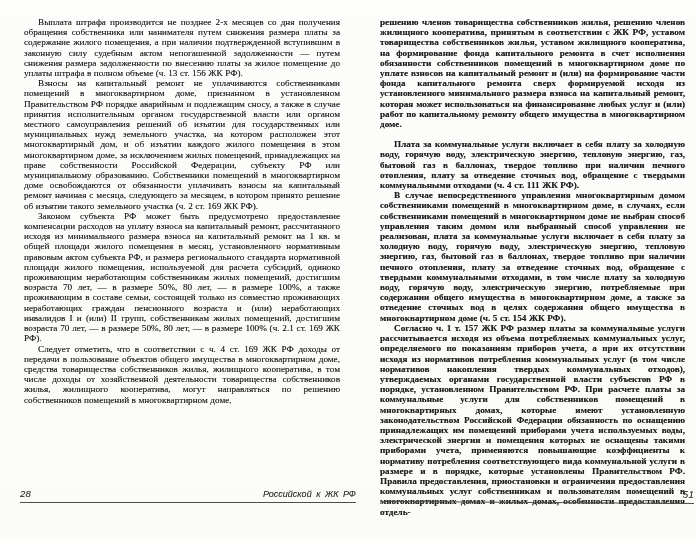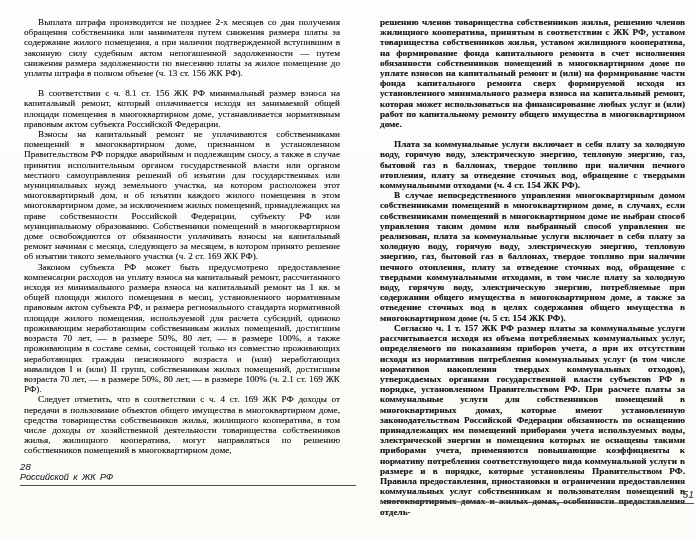--- a/index.html
+++ b/index.html
@@ -28,45 +28,44 @@
   .page-footer {
     position: absolute;
     display: flex; justify-content: space-between; align-items: baseline;
     border-bottom: 1.2px solid #4d4d4d;
     padding-bottom: 3px;
     font-family: "Liberation Sans", sans-serif;
     font-style: italic;
     font-size: 9px; color: #2d2d2d;
     text-shadow: 0 0 0.3px rgba(40,40,40,0.4);
   }
-  .footer-left  { left: 20px;  top: 461px; width: 336px; flex-direction: column; }
+  .footer-left  { left: 20px;  top: 488px; width: 336px; }
   .footer-right {
     left: 384px; top: 487px; width: 310px;
     justify-content: flex-end;
     transform: rotate(0.35deg); transform-origin: left center;
   }
   .page-num { font-size: 9.5px; letter-spacing: 0.3px; }
   .running-title { word-spacing: 2px; }
 </style>
 </head>
 <body>
 
 <div class="spread">
 
   <div class="text-column" id="left-text">
       <p class="para indent" lang="ru">Выплата штрафа производится не позднее 2-х месяцев со дня получения обращения собственника или нанимателя путем снижения размера платы за содержание жилого помещения, а при наличии подтвержденной вступившим в законную силу судебным актом непогашенной задолженности — путем снижения размера задолженности по внесению платы за жилое помещение до уплаты штрафа в полном объеме (ч. 13 ст. 156 ЖК РФ).</p>
-      <p class="para indent gap" lang="ru">В соответствии с ч. 8.1 ст. 156 ЖК РФ минимальный размер взноса на капитальный ремонт, который оплачивается исходя из занимаемой общей площади помещения в многоквартирном доме, устанавливается нормативным правовым актом субъекта Российской Федерации.</p>
       <p class="para indent" lang="ru">Взносы на капитальный ремонт не уплачиваются собственниками помещений в многоквартирном доме, признанном в установленном Правительством РФ порядке аварийным и подлежащим сносу, а также в случае принятия исполнительным органом государственной власти или органом местного самоуправления решений об изъятии для государственных или муниципальных нужд земельного участка, на котором расположен этот многоквартирный дом, и об изъятии каждого жилого помещения в этом многоквартирном доме, за исключением жилых помещений, принадлежащих на праве собственности Российской Федерации, субъекту РФ или муниципальному образованию. Собственники помещений в многоквартирном доме освобождаются от обязанности уплачивать взносы на капитальный ремонт начиная с месяца, следующего за месяцем, в котором принято решение об изъятии такого земельного участка (ч. 2 ст. 169 ЖК РФ).</p>
       <p class="para indent" lang="ru">Законом субъекта РФ может быть предусмотрено предоставление компенсации расходов на уплату взноса на капитальный ремонт, рассчитанного исходя из минимального размера взноса на капитальный ремонт на 1 кв. м общей площади жилого помещения в месяц, установленного нормативным правовым актом субъекта РФ, и размера регионального стандарта нормативной площади жилого помещения, используемой для расчета субсидий, одиноко проживающим неработающим собственникам жилых помещений, достигшим возраста 70 лет, — в размере 50%, 80 лет, — в размере 100%, а также проживающим в составе семьи, состоящей только из совместно проживающих неработающих граждан пенсионного возраста и (или) неработающих инвалидов I и (или) II групп, собственникам жилых помещений, достигшим возраста 70 лет, — в размере 50%, 80 лет, — в размере 100% (ч. 2.1 ст. 169 ЖК РФ).</p>
       <p class="para indent" lang="ru">Следует отметить, что в соответствии с ч. 4 ст. 169 ЖК РФ доходы от передачи в пользование объектов общего имущества в многоквартирном доме, средства товарищества собственников жилья, жилищного кооператива, в том числе доходы от хозяйственной деятельности товарищества собственников жилья, жилищного кооператива, могут направляться по решению собственников помещений в многоквартирном доме,</p>
     </div>
 
   <div class="text-column" id="right-text">
       <p class="para" lang="ru">решению членов товарищества собственников жилья, решению членов жилищного кооператива, принятым в соответствии с ЖК РФ, уставом товарищества собственников жилья, уставом жилищного кооператива, на формирование фонда капитального ремонта в счет исполнения обязанности собственников помещений в многоквартирном доме по уплате взносов на капитальный ремонт и (или) на формирование части фонда капитального ремонта сверх формируемой исходя из установленного минимального размера взноса на капитальный ремонт, которая может использоваться на финансирование любых услуг и (или) работ по капитальному ремонту общего имущества в многоквартирном доме.</p>
-      <p class="para indent gap" lang="ru">Плата за коммунальные услуги включает в себя плату за холодную воду, горячую воду, электрическую энергию, тепловую энергию, газ, бытовой газ в баллонах, твердое топливо при наличии печного отопления, плату за отведение сточных вод, обращение с твердыми коммунальными отходами (ч. 4 ст. 154 ЖК РФ).</p>
+      <p class="para indent gap" lang="ru">Плата за коммунальные услуги включает в себя плату за холодную воду, горячую воду, электрическую энергию, тепловую энергию, газ, бытовой газ в баллонах, твердое топливо при наличии печного отопления, плату за отведение сточных вод, обращение с твердыми коммунальными отходами (ч. 4 ст. 111 ЖК РФ).</p>
       <p class="para indent" lang="ru">В случае непосредственного управления многоквартирным домом собственниками помещений в многоквартирном доме, в случаях, если собственниками помещений в многоквартирном доме не выбран способ управления таким домом или выбранный способ управления не реализован, плата за коммунальные услуги включает в себя плату за холодную воду, горячую воду, электрическую энергию, тепловую энергию, газ, бытовой газ в баллонах, твердое топливо при наличии печного отопления, плату за отведение сточных вод, обращение с твердыми коммунальными отходами, в том числе плату за холодную воду, горячую воду, электрическую энергию, потребляемые при содержании общего имущества в многоквартирном доме, а также за отведение сточных вод в целях содержания общего имущества в многоквартирном доме (ч. 5 ст. 154 ЖК РФ).</p>
       <p class="para indent" lang="ru">Согласно ч. 1 т. 157 ЖК РФ размер платы за коммунальные услуги рассчитывается исходя из объема потребляемых коммунальных услуг, определяемого по показаниям приборов учета, а при их отсутствии исходя из нормативов потребления коммунальных услуг (в том числе нормативов накопления твердых коммунальных отходов), утверждаемых органами государственной власти субъектов РФ в порядке, установленном Правительством РФ. При расчете платы за коммунальные услуги для собственников помещений в многоквартирных домах, которые имеют установленную законодательством Российской Федерации обязанность по оснащению принадлежащих им помещений приборами учета используемых воды, электрической энергии и помещения которых не оснащены такими приборами учета, применяются повышающие коэффициенты к нормативу потребления соответствующего вида коммунальной услуги в размере и в порядке, которые установлены Правительством РФ. Правила предоставления, приостановки и ограничения предоставления коммунальных услуг собственникам и пользователям помещений в многоквартирных домах и жилых домах, особенности предоставления отдель-</p>
     </div>
 
   <div class="page-footer footer-left">
     <span class="page-num">28</span>
     <span class="running-title">Российской к ЖК РФ</span>
   </div>
 
   <div class="page-footer footer-right">

